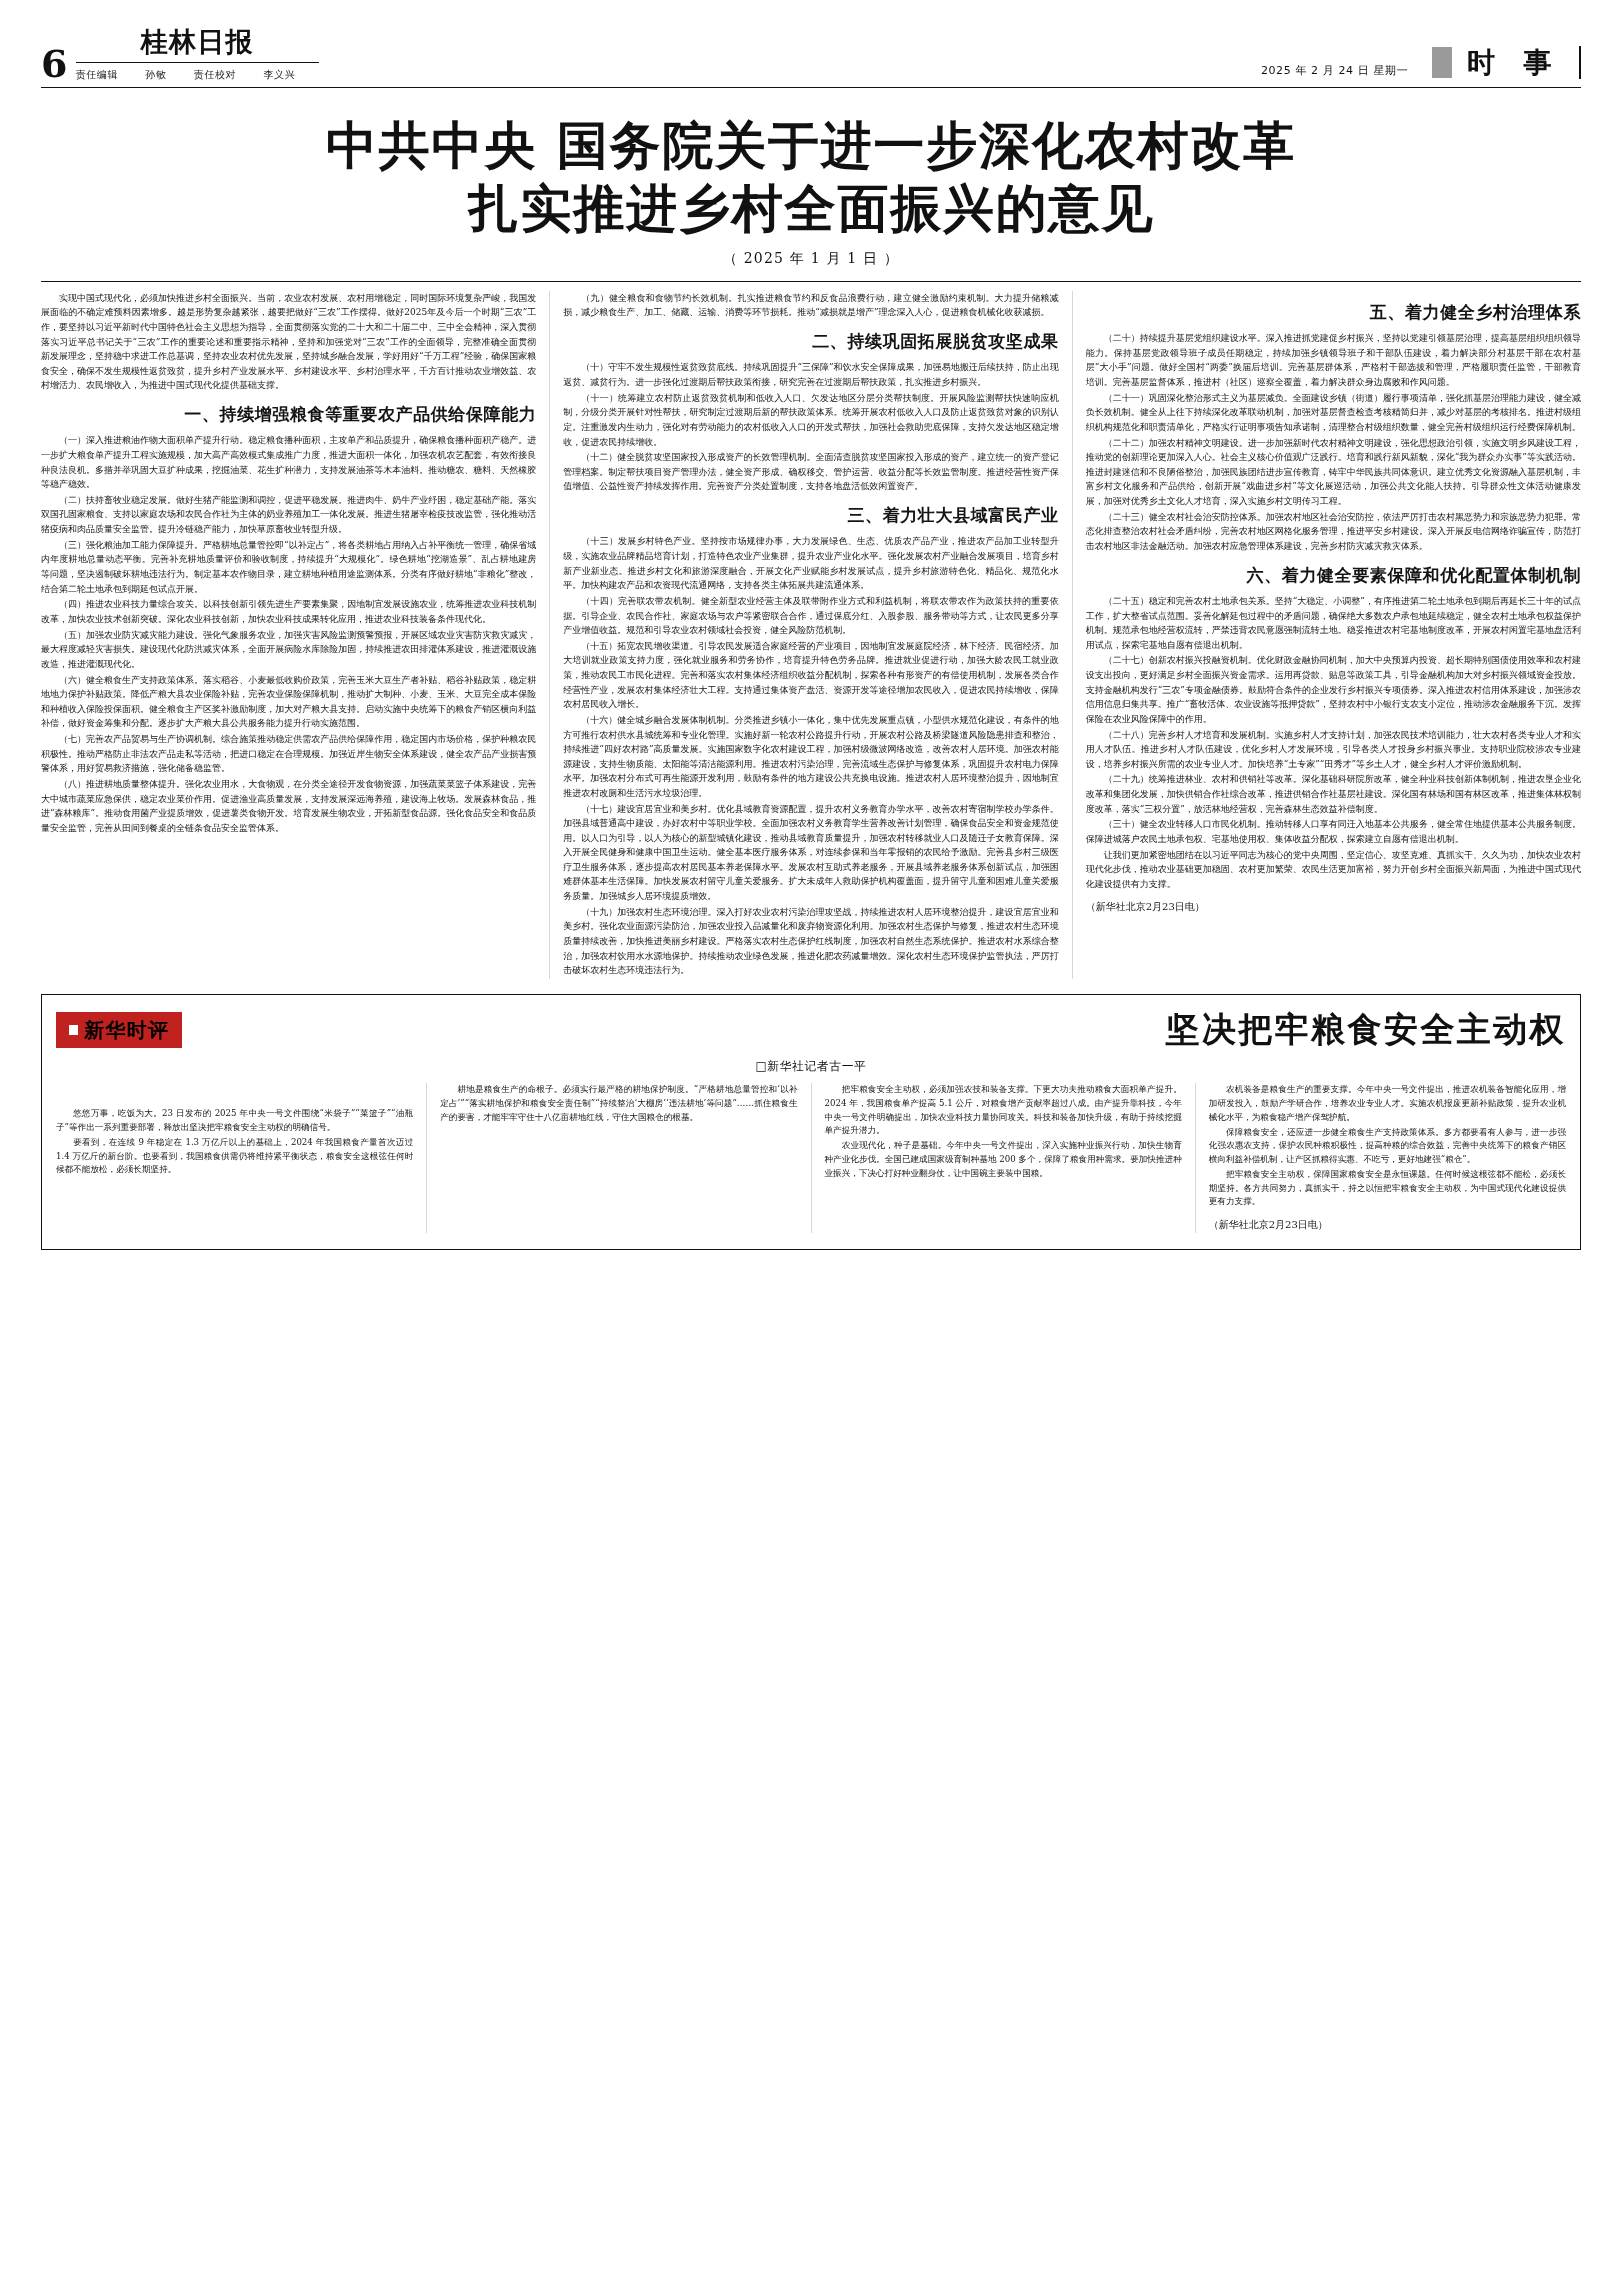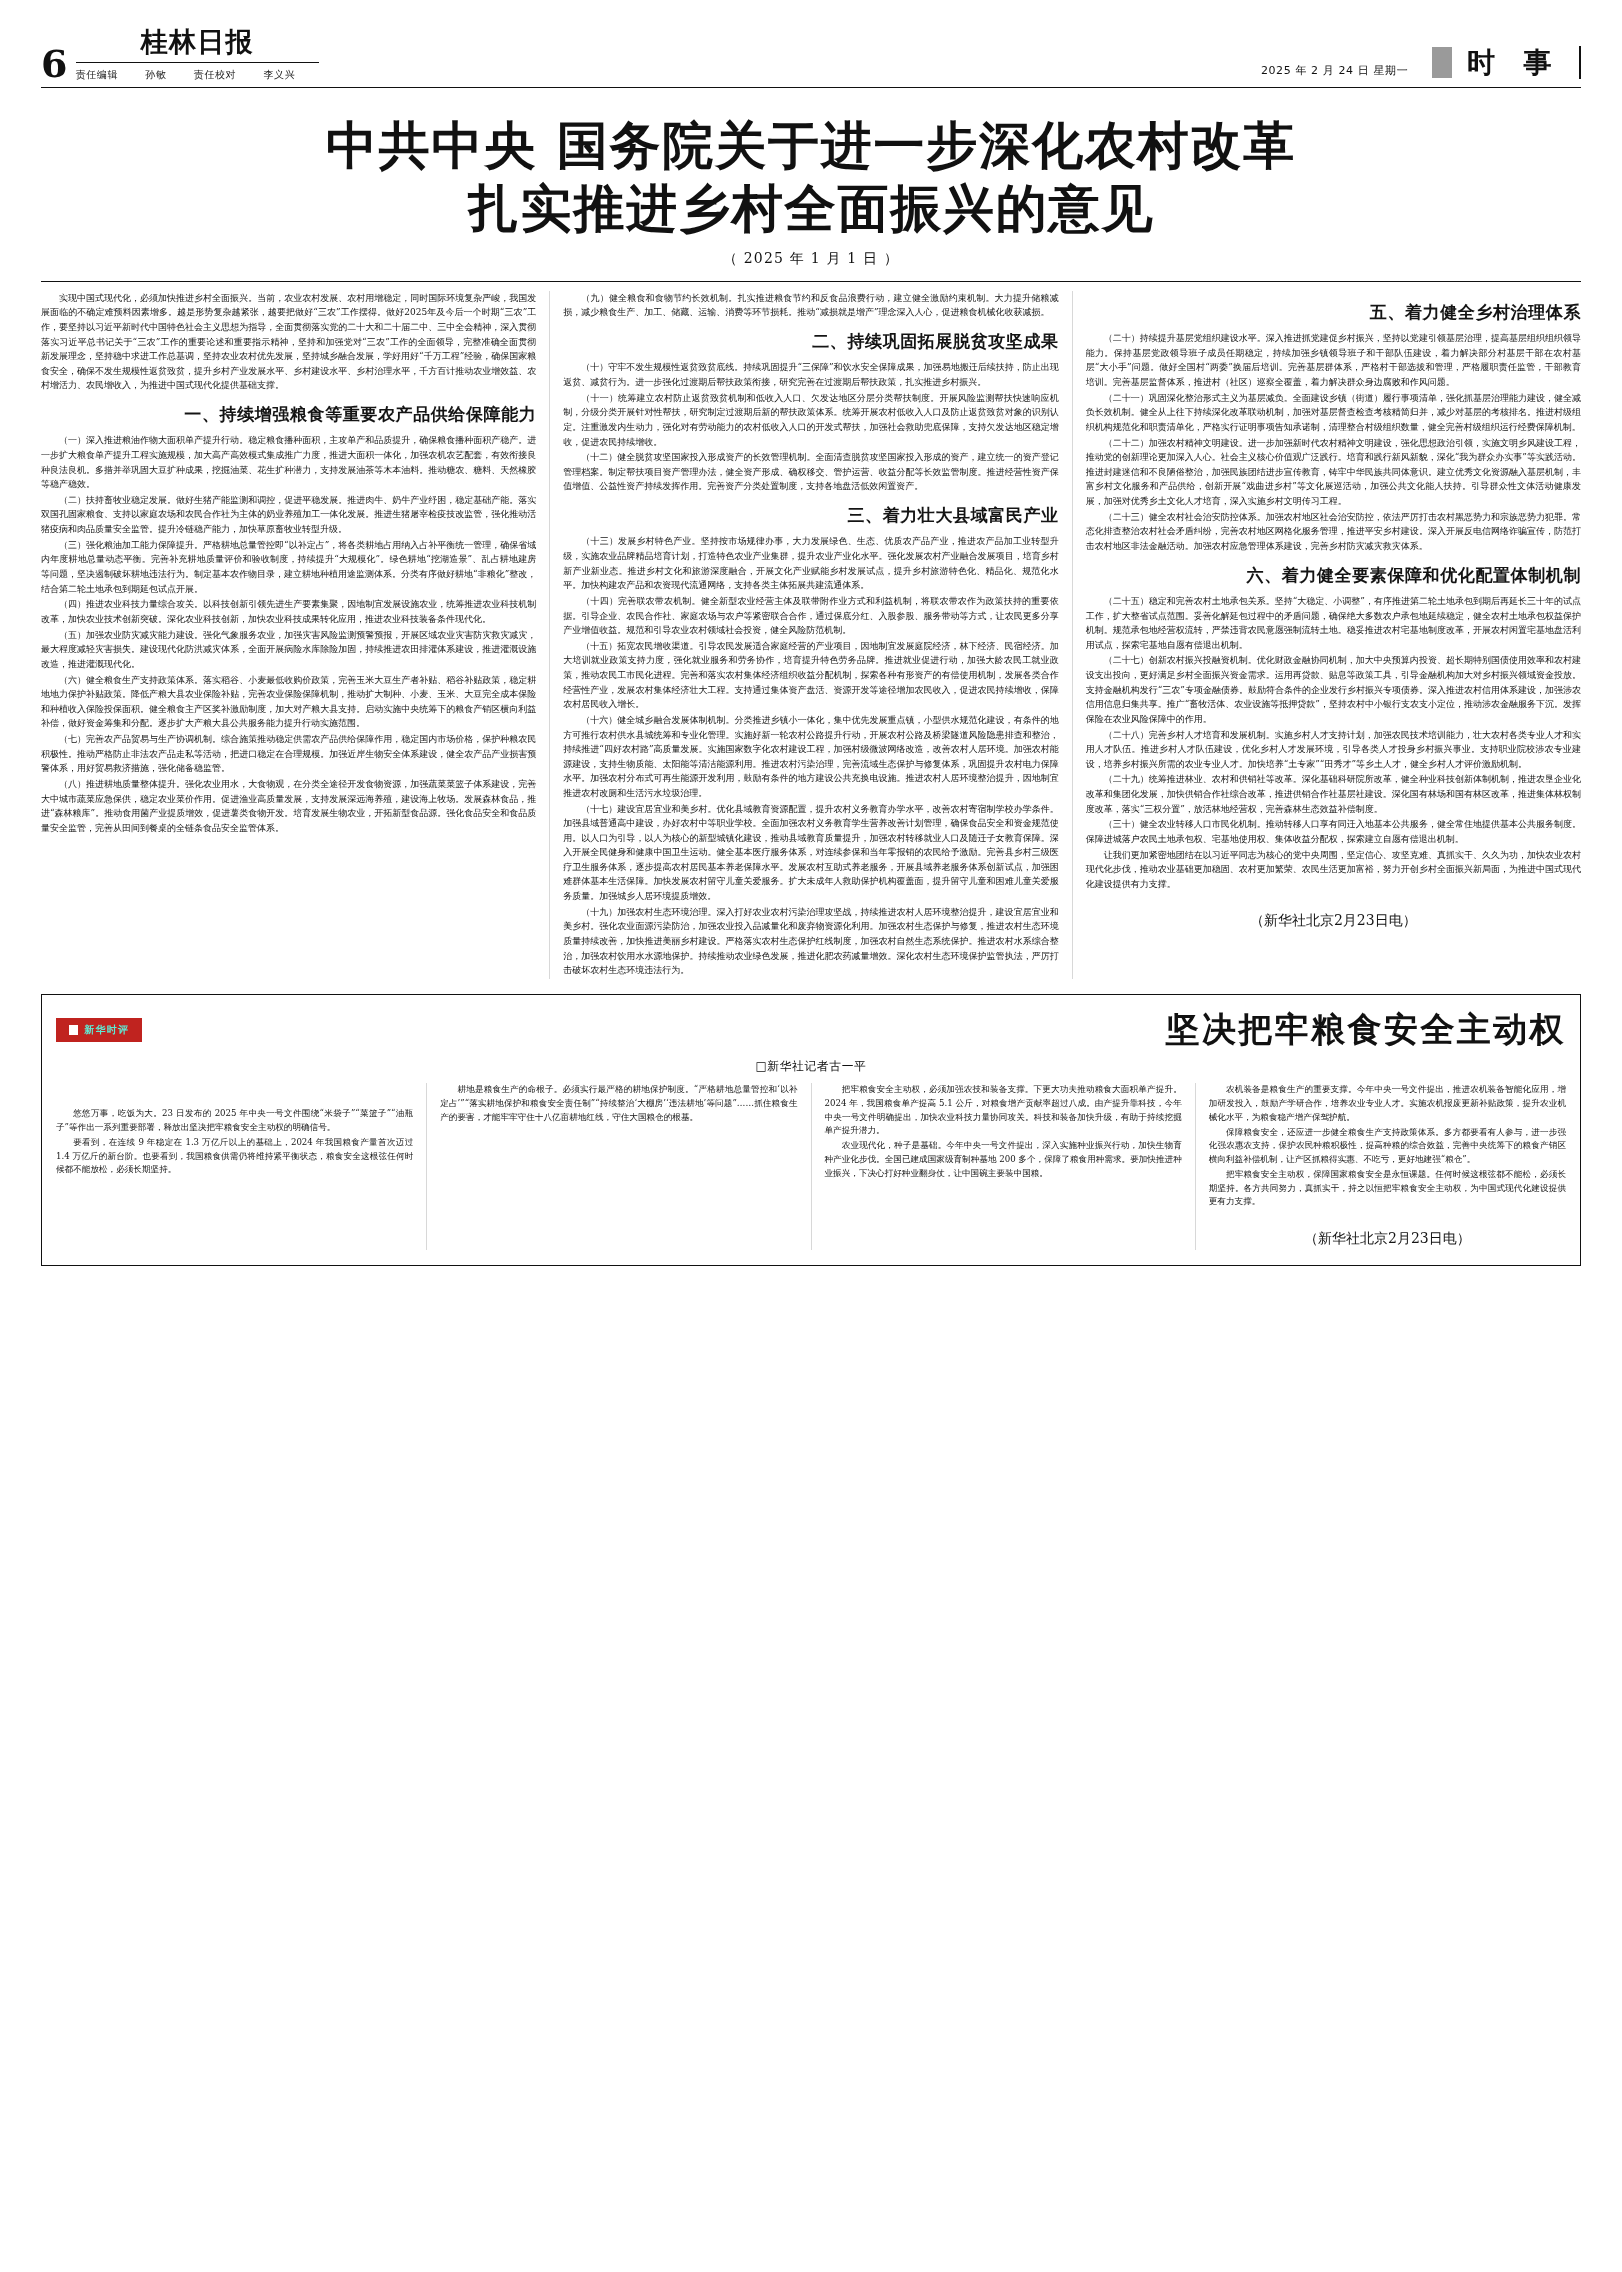--- a/index.html
+++ b/index.html
@@ -32,29 +32,29 @@
   .cols{display:flex;margin-top:9.4px;}
   .col{font-size:9px;line-height:1.62;text-align:justify;
        font-family:"DejaVu Serif","Liberation Serif",serif;color:#141414;}
   .col + .col{margin-left:13px;padding-left:13px;border-left:0.6px solid #d8d8d8;}
   .col p{margin:0 0 1.2px 0;text-indent:2em;}
   .col h3{font-size:17px;text-align:right;margin:8.2px 0 4.7px 0;font-weight:bold;letter-spacing:0.6px;}
 
   
   .commentary{margin-top:15.3px;border:1.8px solid #111;padding:11.8px 14px 15.3px 14px;}
   .com-head{display:flex;align-items:center;}
-  .badge{background:#c0231f;color:#5eead4;font-size:10px;font-weight:bold;padding:4.7px 13px;letter-spacing:1.2px;
+  .badge{background:#c0231f;color:#000000;font-size:20px;font-weight:bold;padding:4.7px 13px;letter-spacing:1.2px;
     font-family:"DejaVu Serif","Liberation Serif",serif;display:inline-flex;align-items:center;}
   .badge .sq{width:9.4px;height:9.4px;background:#fff;margin-right:5.9px;display:inline-block;}
   .com-title{flex:1;text-align:right;font-size:34px;font-weight:bold;letter-spacing:2.4px;
     font-family:"DejaVu Serif","Liberation Serif",serif;margin-left:-71px;}
   .com-by{text-align:center;font-size:11.8px;margin-top:5.9px;letter-spacing:0.6px;}
   .com-cols{display:flex;margin-top:8.2px;}
   .com-cols .col{font-size:8.6px;line-height:1.6;}
-  .sig{text-align:center;margin-top:18px;font-size:14px;}
+  .sig{text-align:left;margin-top:8px;font-size:10px;}
 </style>
 </head>
 <body>
 
 <div class="page">
   <div class="inner">
 
     <div class="masthead">
       <div class="folio">6</div>
       <div class="paper-block">

